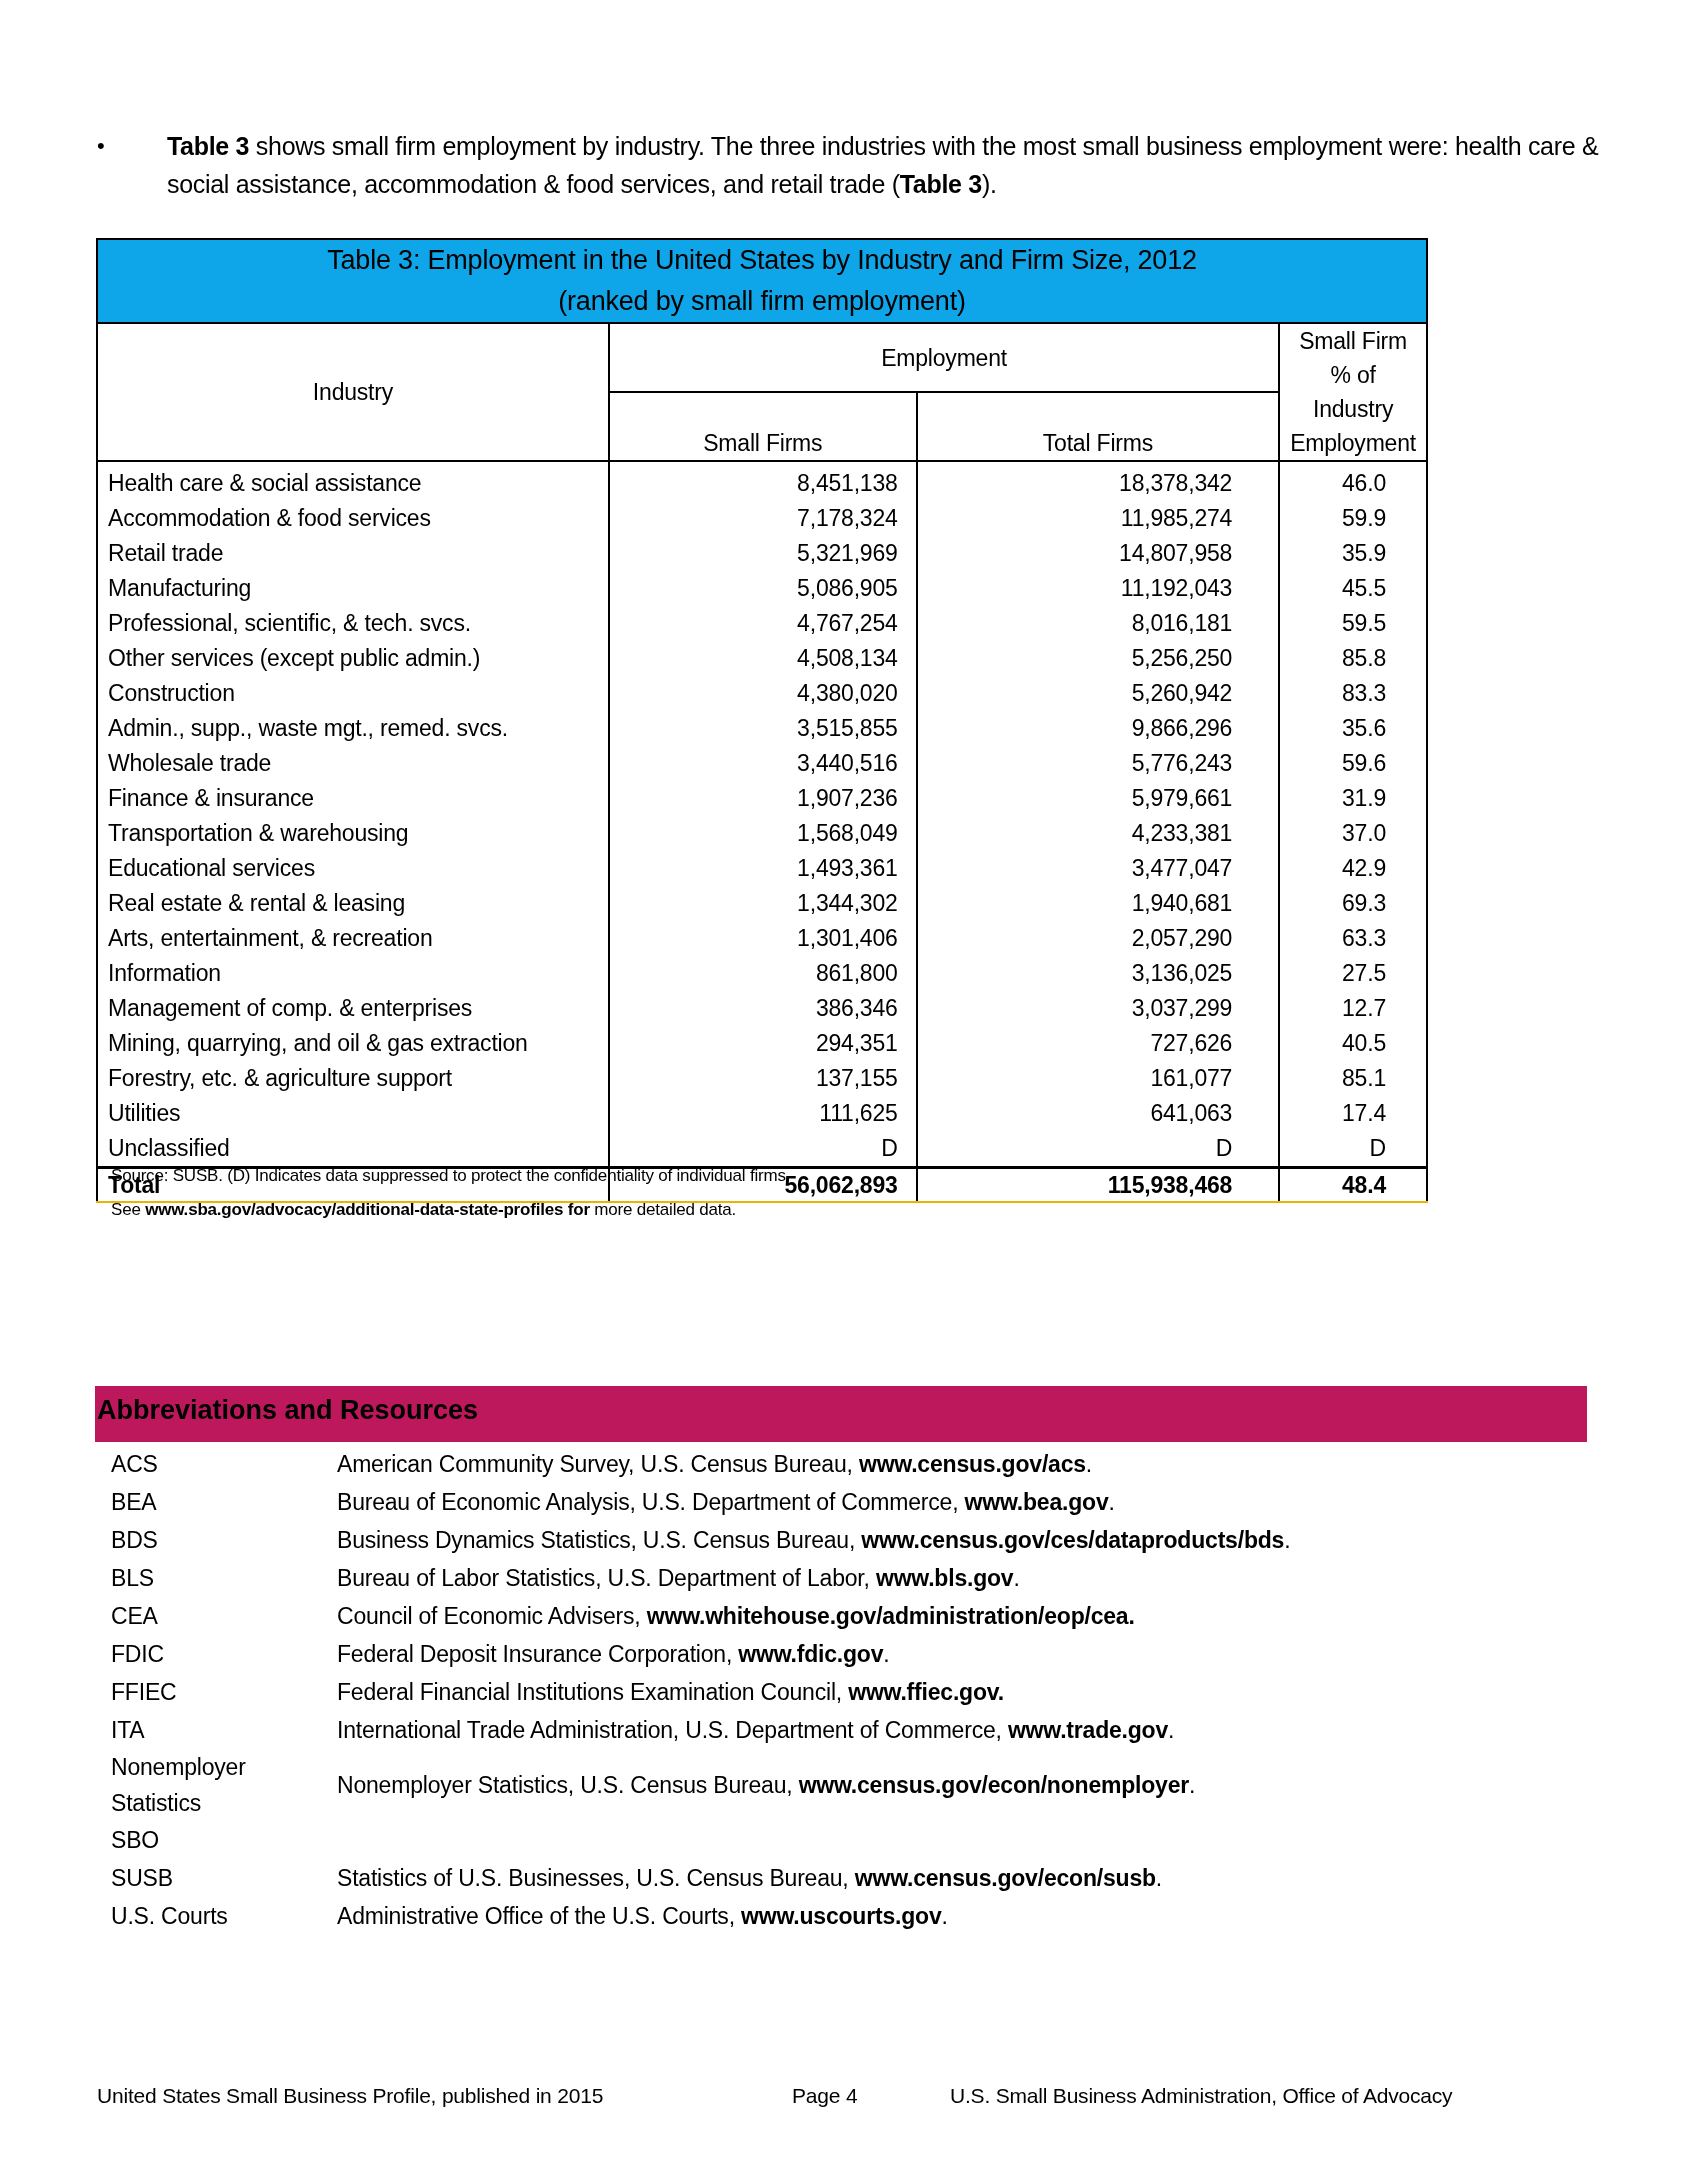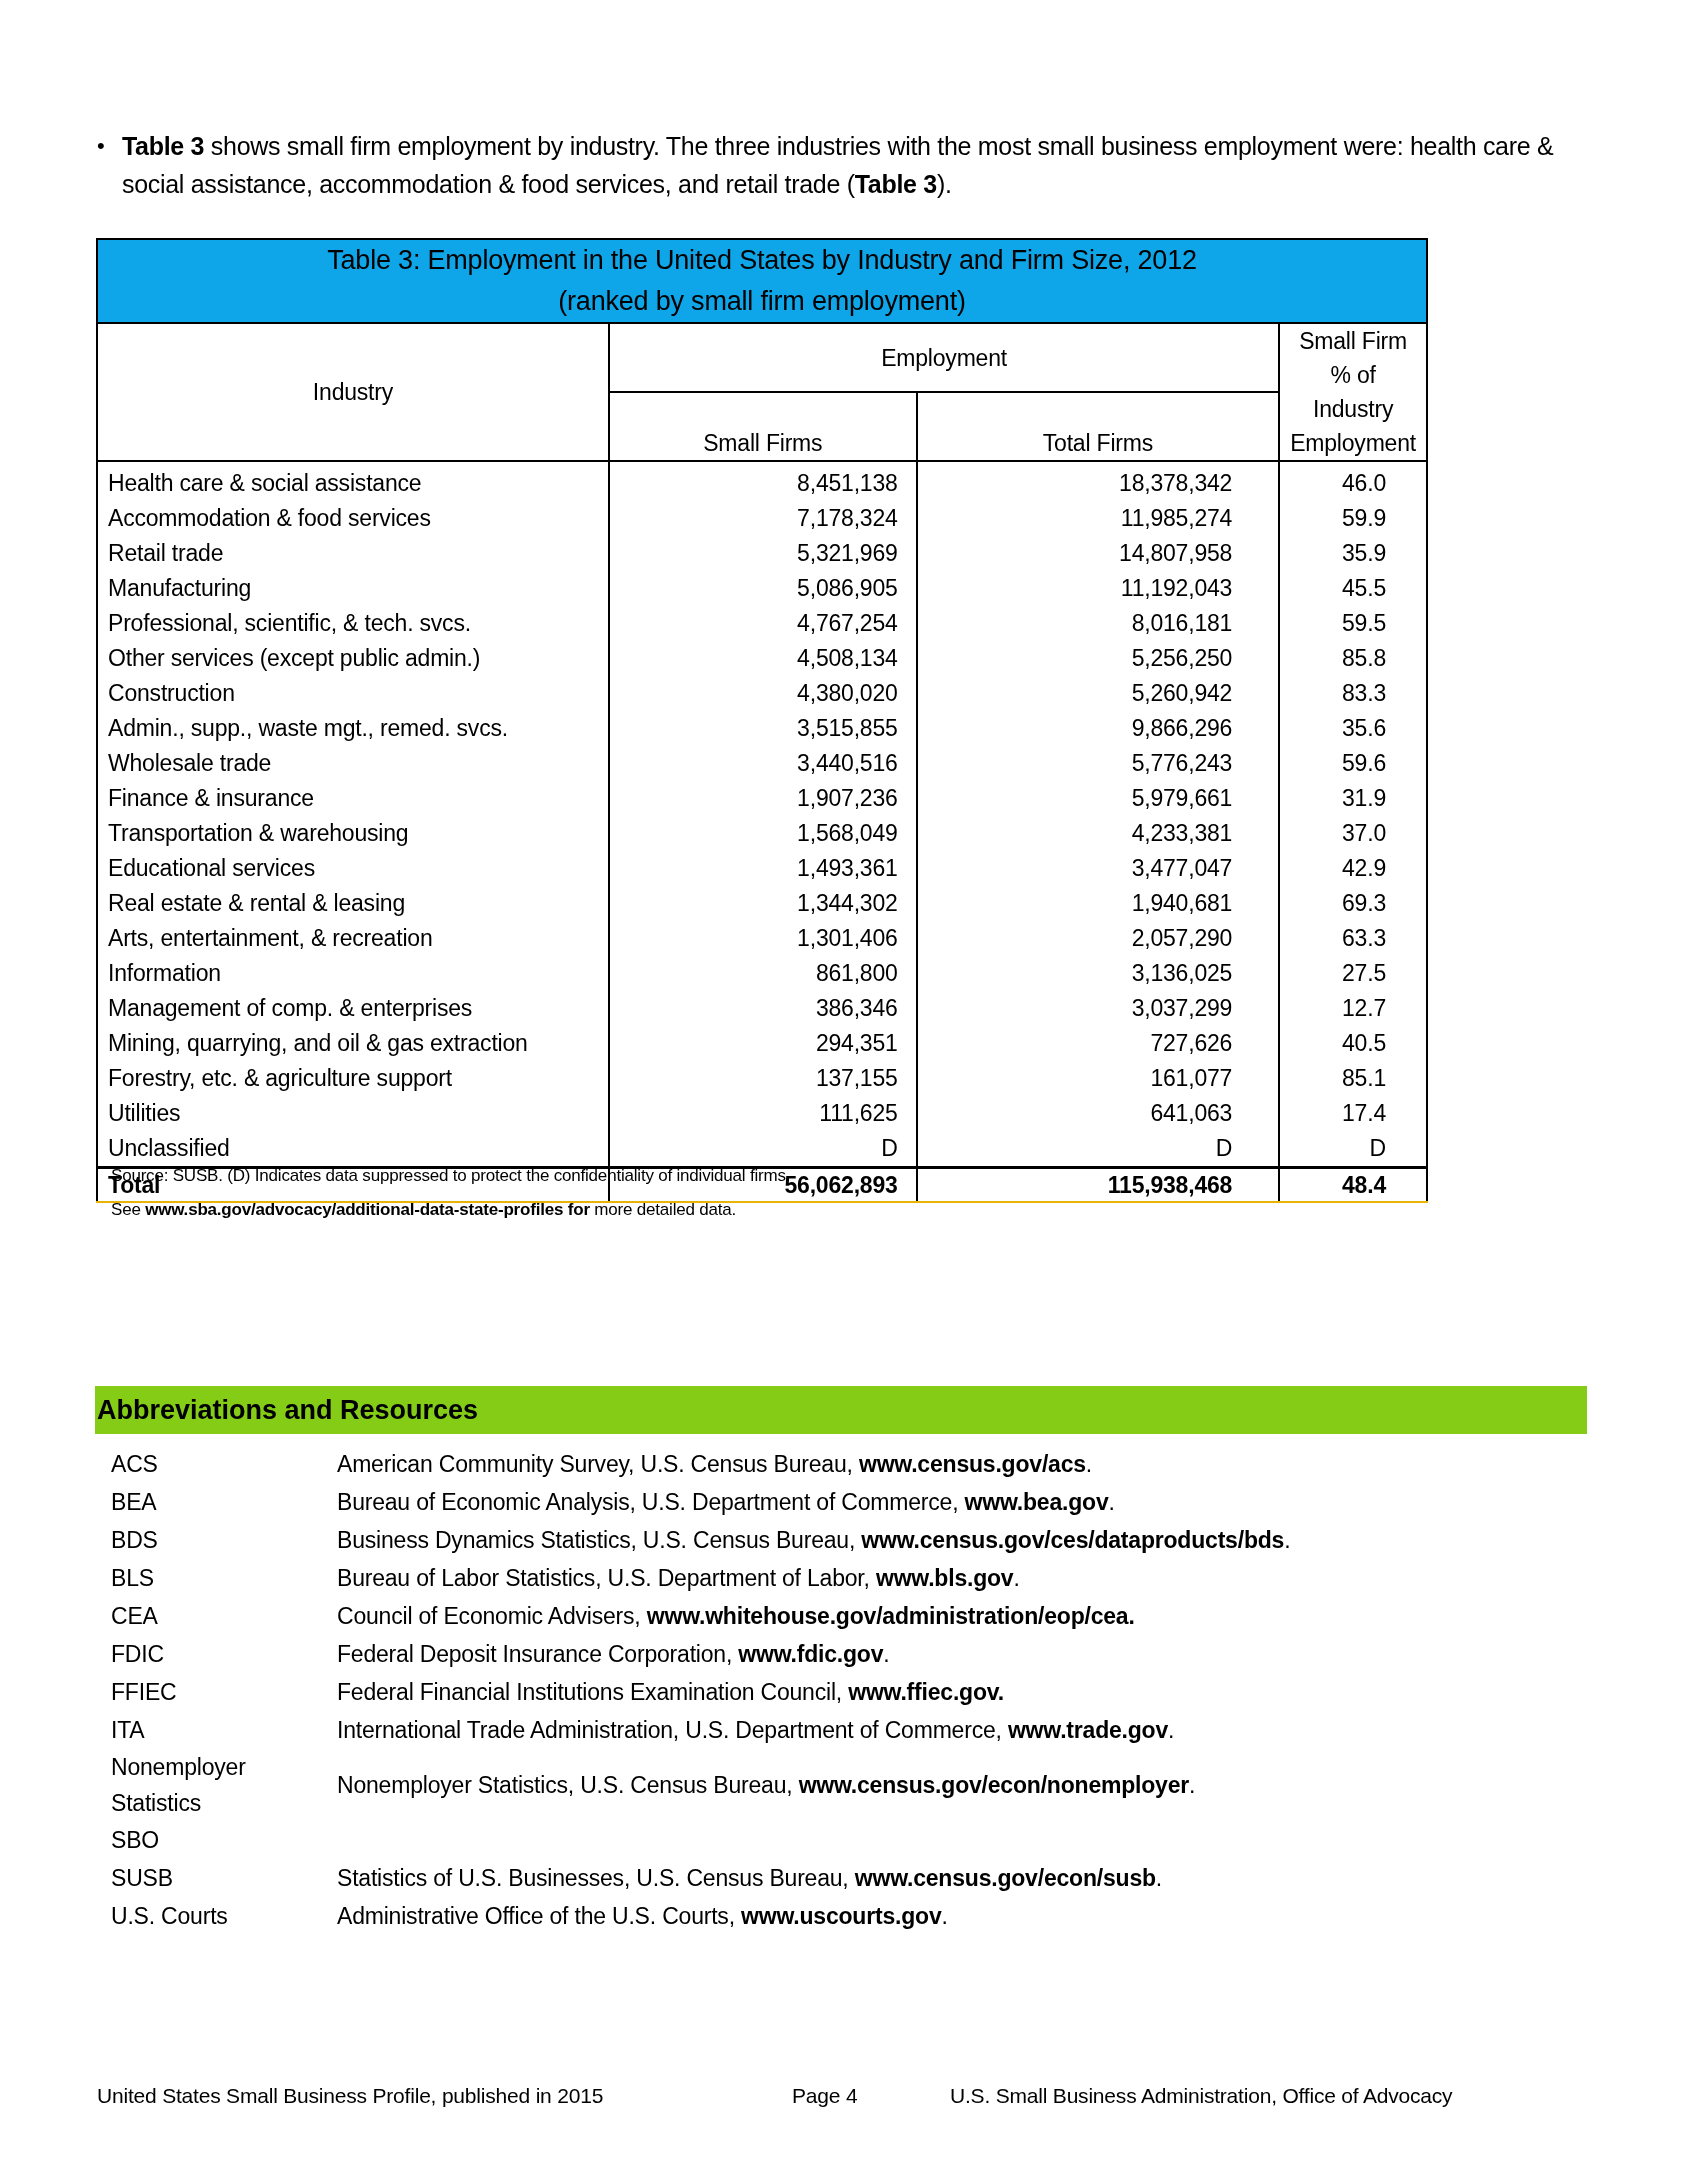--- a/index.html
+++ b/index.html
@@ -1,40 +1,40 @@
 <!DOCTYPE html>
 <html><head>
 <meta charset="utf-8">
 <style>
   html, body { margin:0; padding:0; background:#ffffff; }
   body { width:1683px; height:2178px; position:relative; font-family:"Liberation Sans", sans-serif; color:#000; overflow:hidden; }
   .intro { position:absolute; left:97px; top:127px; width:1505px; font-size:25px; line-height:38px; }
   .intro .bullet { position:absolute; left:0; top:0; font-size:22px; }
-  .intro .text { margin-left:25px; letter-spacing:-0.3px; }
+  .intro .text { margin-left:70px; letter-spacing:-0.3px; }
   b { font-weight:bold; }
 
   table.t3 { position:absolute; left:96px; top:238px; width:1332px; border-collapse:collapse; font-size:23px; letter-spacing:-0.2px; }
   table.t3 td, table.t3 th { padding:0 10px; font-weight:normal; }
   .title-row td { background:#0ea5e9; text-align:center; font-weight:bold; font-size:27px; line-height:41px; border:2px solid #000; border-bottom:2px solid #000; padding-top:3px; padding-bottom:3px; }
   .hdr th { text-align:center; line-height:34px; }
   .c-ind { width:620px; border-left:2px solid #000; border-right:2px solid #000; text-align:left; }
   .c-sm { width:343px; border-right:2px solid #000; text-align:right; }
   .c-tot { width:376px; border-right:2px solid #000; text-align:right; }
   .c-pct { border-right:2px solid #000; text-align:right; }
   .c-sm-n { padding-right:18px !important; }
   .c-tot-n { padding-right:46px !important; }
   .c-pct-n { padding-right:40px !important; }
   .hdr-bottom th { border-bottom:2.5px solid #000; }
   .emp-span { border-bottom:2px solid #000; border-right:2px solid #000; }
   tr.data td { line-height:35px; }
   tr.data.first td { padding-top:4px; }
   tr.total td { font-weight:bold; border-top:3px solid #000; border-bottom:2px solid #eab308; line-height:32px; }
 
   .note { position:absolute; left:111px; font-size:17px; letter-spacing:-0.2px; }
-  .section-hdr { position:absolute; left:95px; top:1386px; width:1492px; height:48px; background:#84cc16; font-weight:bold; font-size:27px; line-height:48px; padding-left:2px; box-sizing:border-box; }
+  .section-hdr { position:absolute; left:95px; top:1386px; width:1492px; height:56px; background:#be185d; font-weight:bold; font-size:27px; line-height:48px; padding-left:2px; box-sizing:border-box; }
   .abbr { position:absolute; left:111px; top:1445px; width:1485px; font-size:23px; letter-spacing:-0.2px; }
   .abbr-row { display:flex; align-items:center; min-height:38px; }
   .abbr-row.tall { min-height:72px; }
   .abbr-key { width:226px; line-height:36px; }
   .abbr-desc { flex:1; }
   .footer { position:absolute; top:2084px; font-size:21px; letter-spacing:-0.2px; }
 </style>
 </head>
 <body>
 

